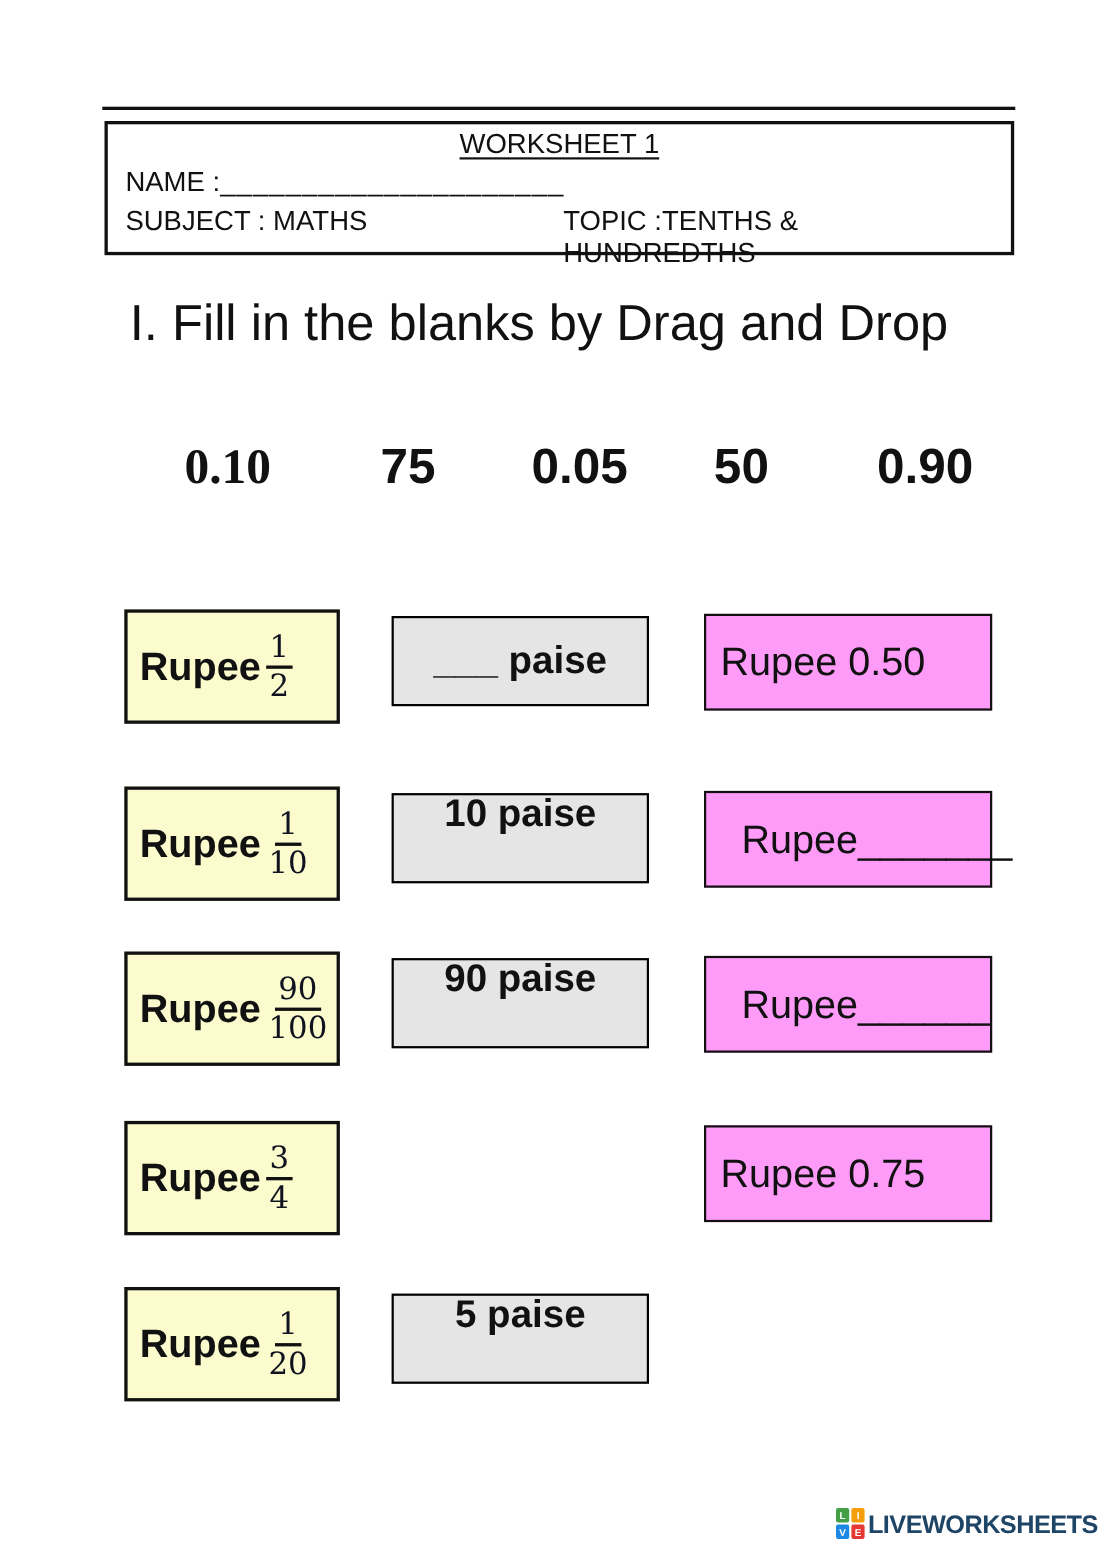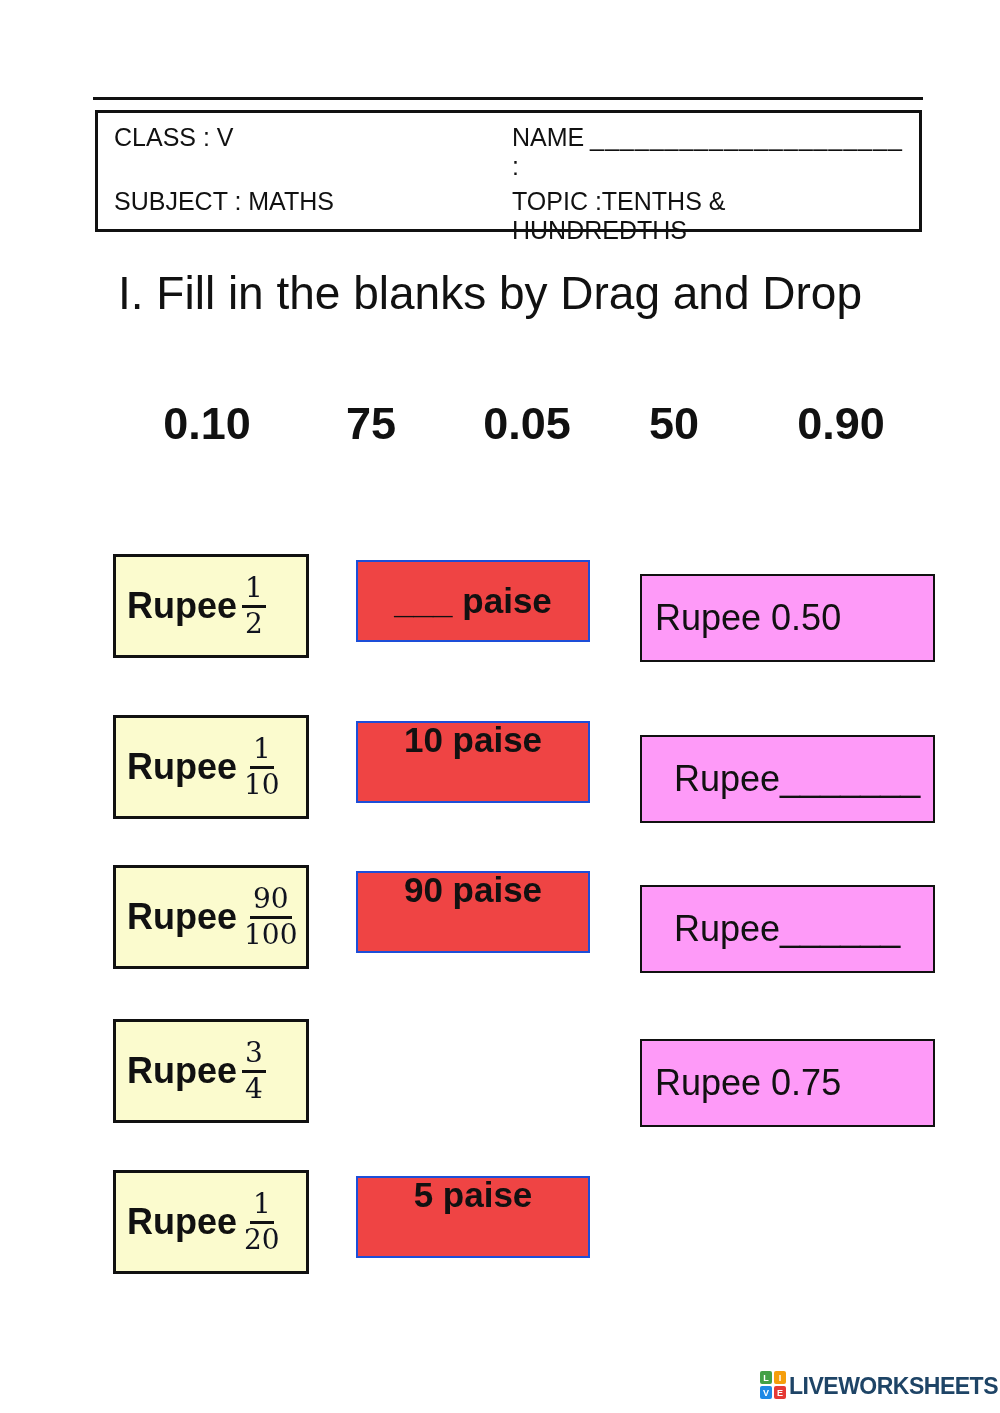--- a/index.html
+++ b/index.html
@@ -24,21 +24,21 @@
   .name-blank { letter-spacing:1px; }
 
   
   .instruction { position:absolute; left:118px; top:266px; font-size:46px; font-weight:400; white-space:nowrap; }
 
   
   .drag-option {
     position:absolute; top:398px; transform:translateX(-50%);
     font-size:45px; font-weight:bold; white-space:nowrap; cursor:grab;
   }
-  .drag-option:nth-of-type(1){ left:207px; }
+  .drag-option:nth-of-type(1){ left:207px;font-family:Liberation Serif, serif; }
   .drag-option:nth-of-type(2){ left:371px; }
   .drag-option:nth-of-type(3){ left:527px; }
   .drag-option:nth-of-type(4){ left:674px; }
   .drag-option:nth-of-type(5){ left:841px; }
 
   
   .row { position:absolute; left:0; width:1000px; height:95px; }
   .row-1 { top:554px; } .row-2 { top:715px; } .row-3 { top:865px; }
   .row-4 { top:1019px; } .row-5 { top:1170px; }
 
@@ -51,29 +51,29 @@
   .fraction {
     display:inline-flex; flex-direction:column; align-items:center;
     margin-left:5px; font-family:"DejaVu Serif", serif; font-size:28px; line-height:1.15;
     color:#10131f;
   }
   .fraction .num { border-bottom:3px solid #111; padding:0 3px; }
   .fraction .den { padding:0 2px; }
 
   .bbox {
     position:absolute; left:356px; top:6px; width:234px; height:82px;
-    background:#ef4444; border:2px solid #1d4ed8;
+    background:#e5e5e5; border:2px solid #000000;
     display:flex; justify-content:center; align-items:flex-start;
   }
   .bbox .paise-label { font-size:35px; font-weight:bold; line-height:1.05; margin-top:-1px; white-space:pre; }
   .row-1 .bbox { align-items:center; }
   .row-1 .bbox .paise-label { margin-top:0; }
 
   .pbox {
-    position:absolute; left:640px; top:20px; width:295px; height:88px;
+    position:absolute; left:640px; top:4px; width:262px; height:88px;
     background:#fe9af8; border:2px solid #111;
     display:flex; align-items:center; padding-left:13px;
   }
   .pbox .rupee-value { font-size:36px; font-weight:400; line-height:1; white-space:pre; }
   .row-2 .pbox, .row-3 .pbox { padding-left:32px; }
 
   
   .logo { position:absolute; top:1371px; right:2px; display:flex; align-items:center; }
   .logo-grid {
     width:27px; height:30px; flex:none; margin-right:2px;
@@ -86,22 +86,24 @@
   .tile-0 { background:#43a047; } .tile-1 { background:#f59e0b; }
   .tile-2 { background:#1e88e5; } .tile-3 { background:#e53935; }
   .logo-text { font-size:23px; font-weight:bold; color:#1e4466; letter-spacing:-0.5px; white-space:nowrap; }
 </style>
 </head>
 <body>
 
 <div class="top-rule"></div>
 
 <div class="header-box">
+  <div class="ws-title-wrap">
+    <span class="ws-title">WORKSHEET 1</span>
+  </div>
   <div class="header-line">
-    <span class="left-cell">CLASS : V</span>
     <span>NAME :</span>
       <span class="name-blank">_____________________</span>
   </div>
   <div class="header-line">
     <span class="left-cell">SUBJECT : MATHS</span>
     <span>TOPIC :TENTHS &amp; HUNDREDTHS</span>
   </div>
 </div>
 
 <div class="instruction">I. Fill in the blanks by Drag and Drop</div>

